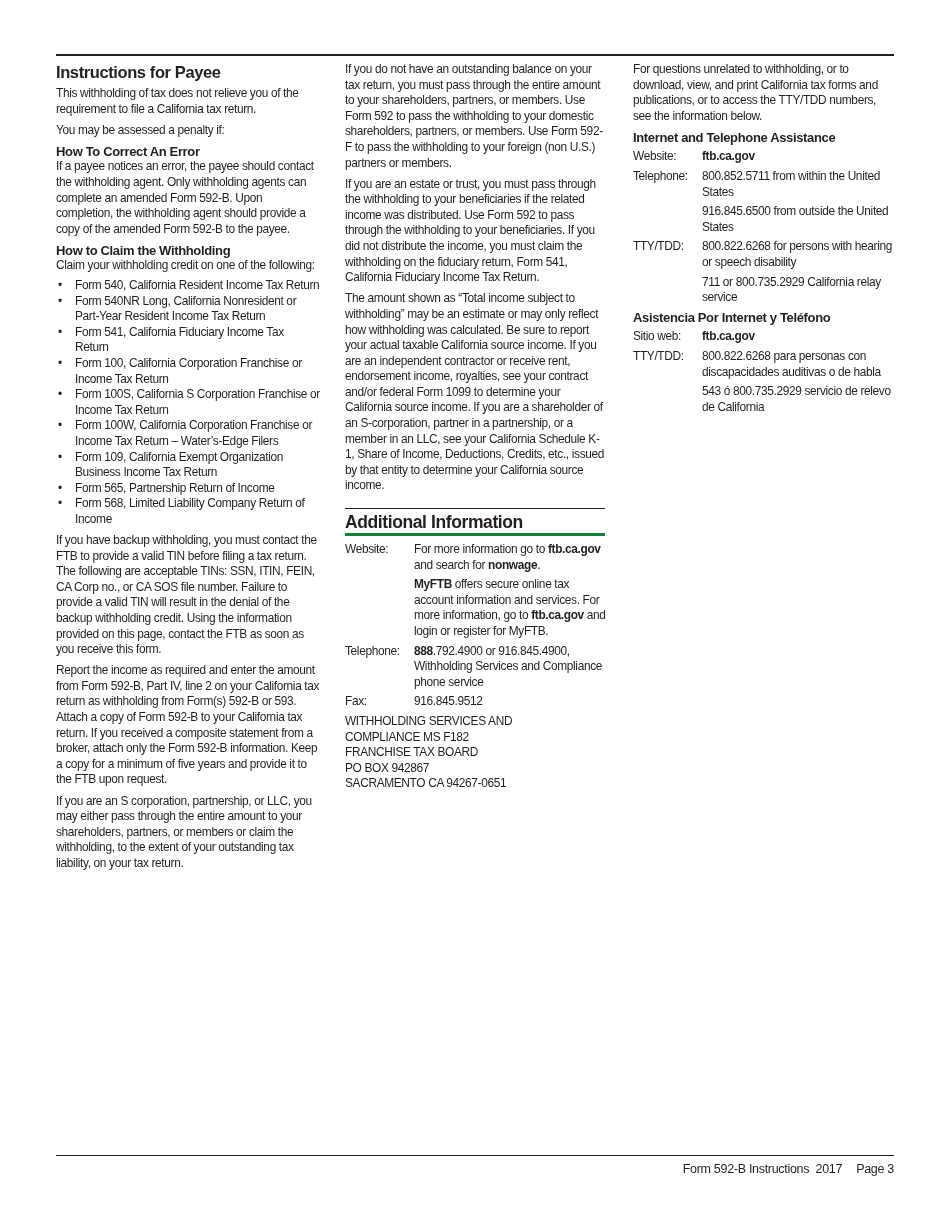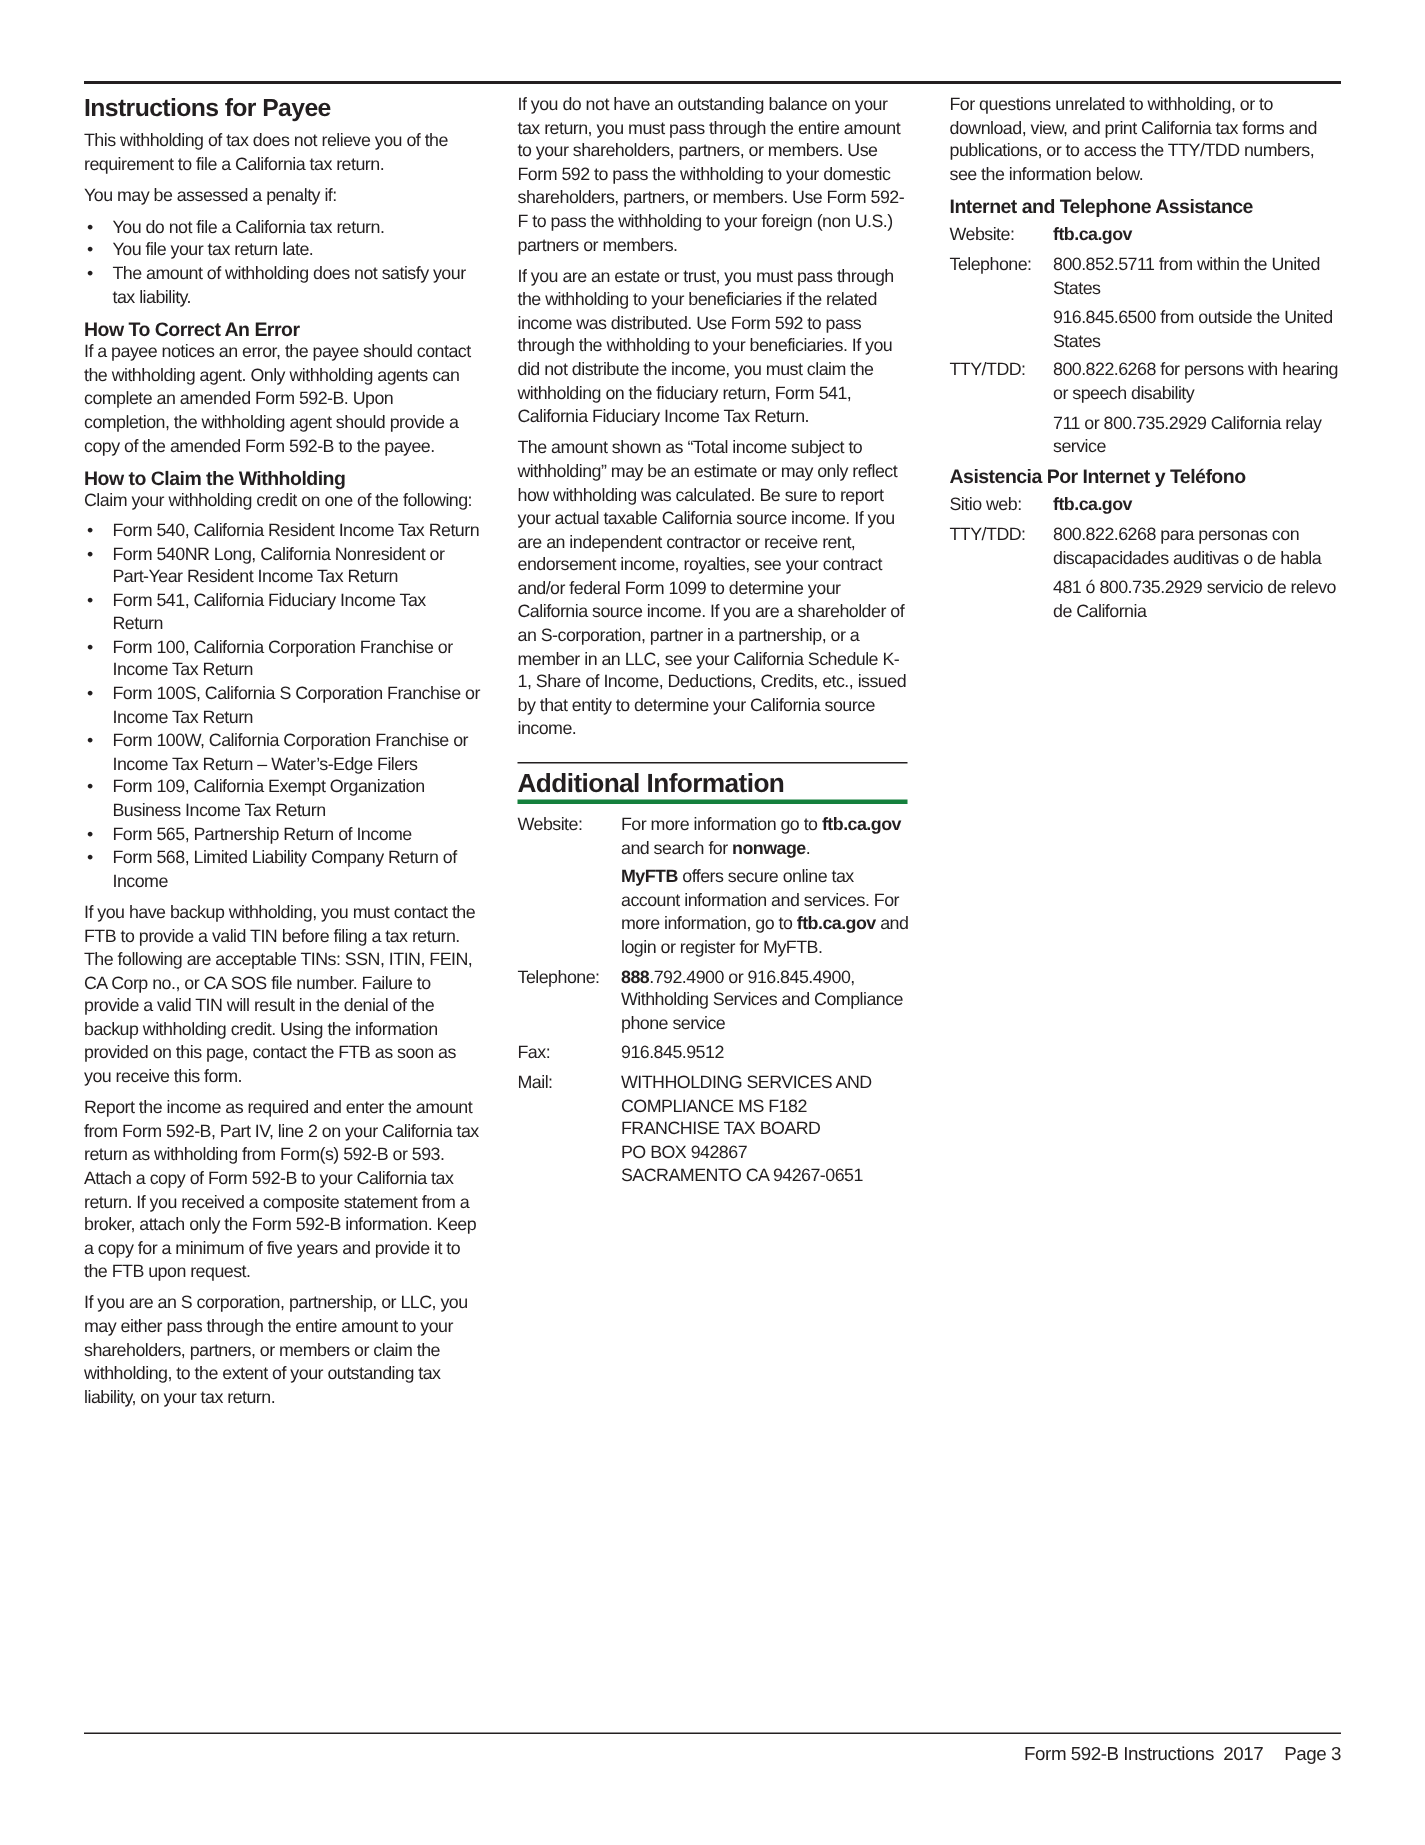--- a/index.html
+++ b/index.html
@@ -46,25 +46,20 @@
 </style>
 </head>
 <body>
 
 <div class="top-rule"></div>
 
 <div class="col col1">
   <div class="h-main">Instructions for Payee</div>
   <p>This withholding of tax does not relieve you of the requirement to file a California tax return.</p>
   <p>You may be assessed a penalty if:</p>
-  <ul class="bullets">
-    <li>You do not file a California tax return.</li>
-    <li>You file your tax return late.</li>
-    <li>The amount of withholding does not satisfy your tax liability.</li>
-  </ul>
   <div class="h-sub">How To Correct An Error</div>
   <p>If a payee notices an error, the payee should contact the withholding agent. Only withholding agents can complete an amended Form 592-B. Upon completion, the withholding agent should provide a copy of the amended Form 592-B to the payee.</p>
   <div class="h-sub">How to Claim the Withholding</div>
   <p style="margin-bottom:4px">Claim your withholding credit on one of the following:</p>
   <ul class="bullets">
     <li>Form 540, California Resident Income Tax Return</li>
     <li>Form 540NR Long, California Nonresident or Part-Year Resident Income Tax Return</li>
     <li>Form 541, California Fiduciary Income Tax Return</li>
     <li>Form 100, California Corporation Franchise or Income Tax Return</li>
     <li>Form 100S, California S Corporation Franchise or Income Tax Return</li>
@@ -103,21 +98,20 @@
       <b class="strong">888</b><span>.792.4900 or 916.845.4900, Withholding Services and Compliance phone service</span>
     </div>
   </div>
 
   <div class="kv">
     <div class="label">Fax:</div>
     <div class="value">916.845.9512</div>
   </div>
 
   <div class="kv">
-    <div class="label">Mail:</div>
     <div class="value">
       <div>WITHHOLDING SERVICES AND</div>
       <div>COMPLIANCE MS F182</div>
       <div>FRANCHISE TAX BOARD</div>
       <div>PO BOX 942867</div>
       <div>SACRAMENTO CA 94267-0651</div>
     </div>
   </div>
 </div>
 
@@ -146,21 +140,21 @@
 
   <div class="h-sub" style="margin:2px 0 4px 0">Asistencia Por Internet y Teléfono</div>
   <div class="kv">
     <div class="label">Sitio web:</div>
     <div class="value"><b class="strong">ftb.ca.gov</b></div>
   </div>
   <div class="kv">
     <div class="label">TTY/TDD:</div>
     <div class="value">
       <p>800.822.6268 para personas con discapacidades auditivas o de habla</p>
-      <p>481 ó 800.735.2929 servicio de relevo de California</p>
+      <p>543 ó 800.735.2929 servicio de relevo de California</p>
     </div>
   </div>
 </div>
 
 <div class="bottom-rule"></div>
 <div class="footer">
   <span style="white-space:pre">Form 592-B Instructions  2017</span><span class="page">Page 3</span>
 </div>
 
 </body></html>

